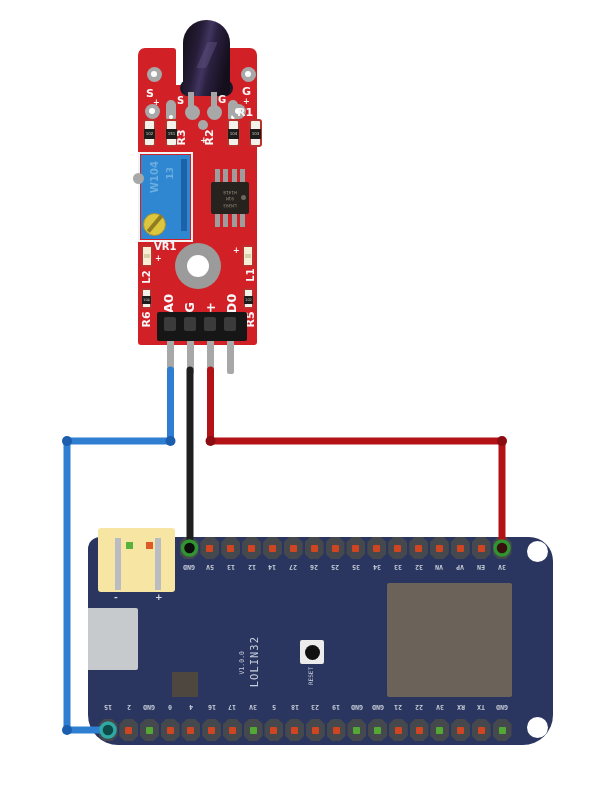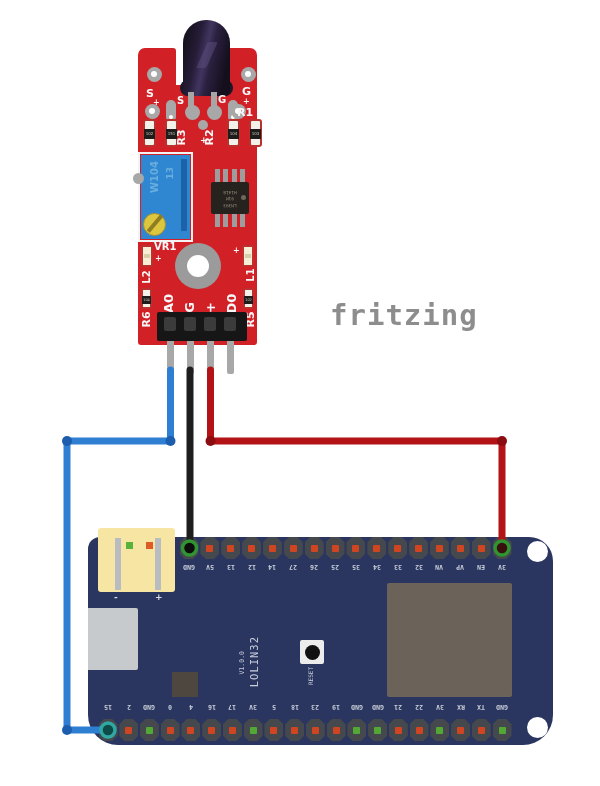--- a/index.html
+++ b/index.html
@@ -195,21 +195,20 @@
       <div class="nub" style="left:27px"></div>
       <div class="nub" style="left:47px"></div>
       <div class="nub" style="left:67px"></div>
     </div>
     <div class="leg" style="left:29px"></div>
     <div class="leg" style="left:49px"></div>
     <div class="leg" style="left:69px"></div>
     <div class="leg" style="left:89px"></div>
   </div>
 
-  <div class="fritz">fritzing</div>
 
   <div class="esp" id="esp-board">
     <div class="batt">
       <div class="bar" style="left:17px"></div>
       <div class="bar" style="left:57px"></div>
       <div class="dotg"></div>
       <div class="doto"></div>
     </div>
     <div class="batt-sign" style="left:26px;top:55px">-</div>
     <div class="batt-sign" style="left:67px;top:55px">+</div>

